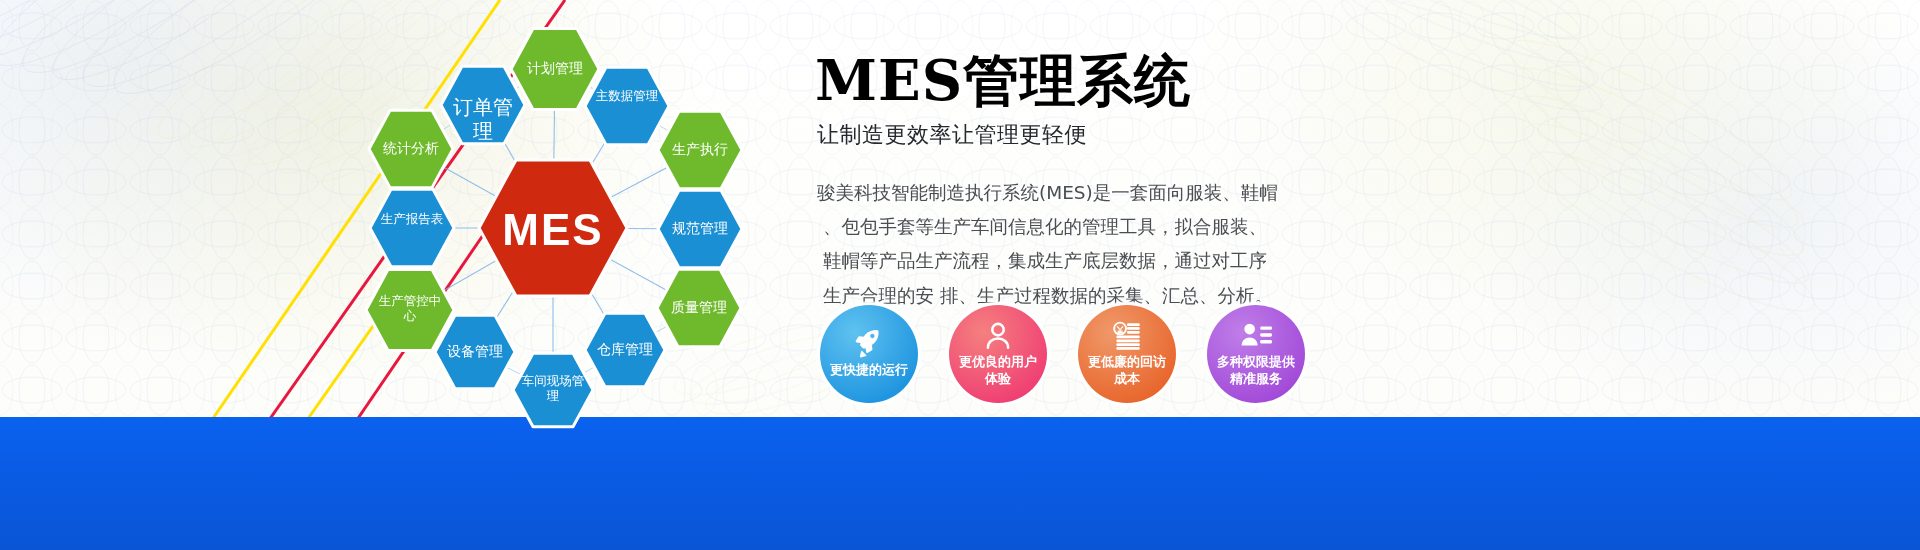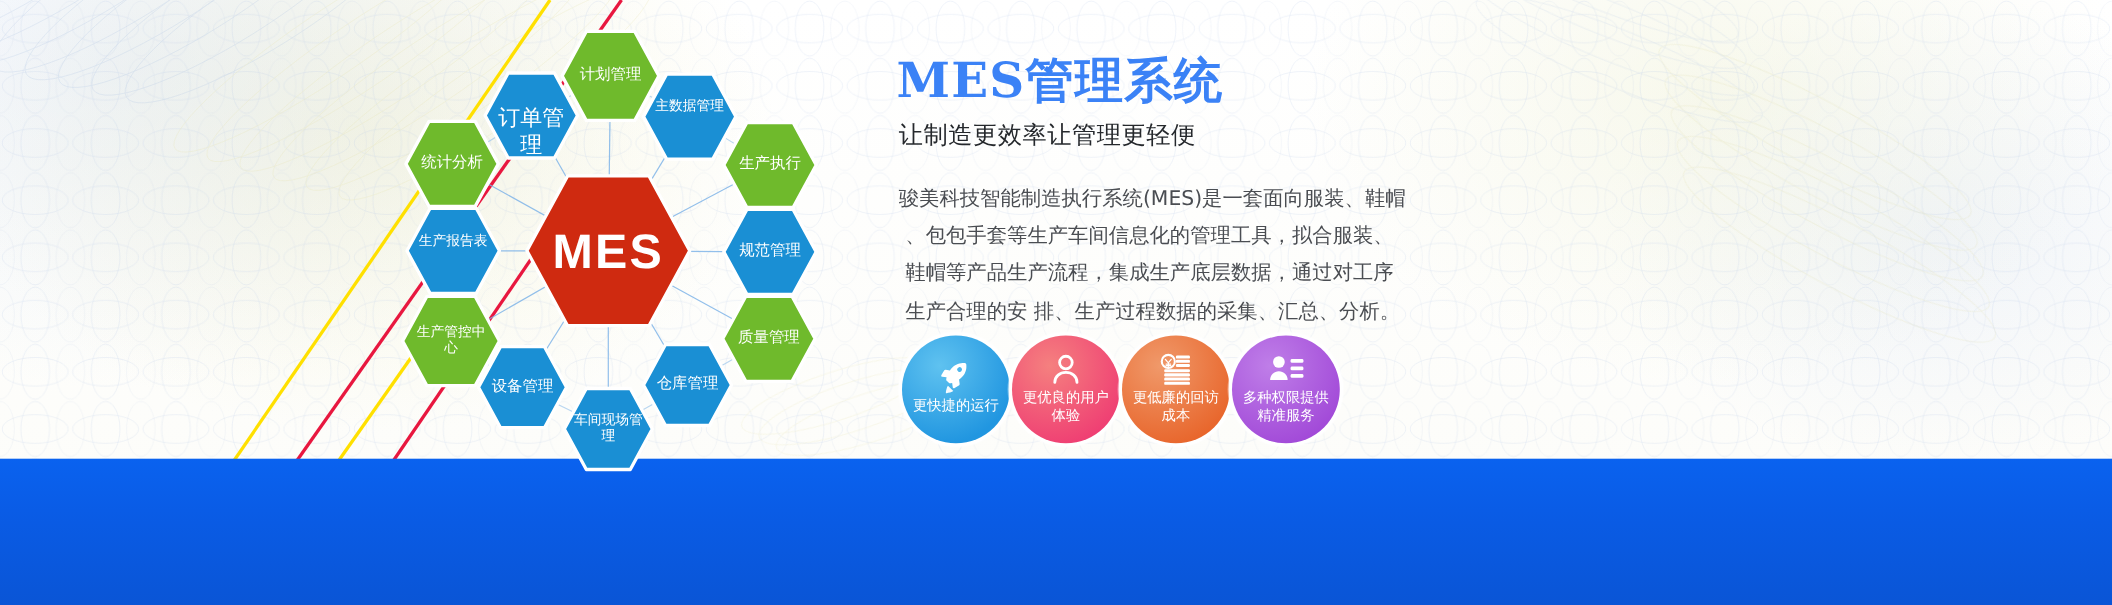--- a/index.html
+++ b/index.html
@@ -25,31 +25,31 @@
 
   
   .hexwrap{position:absolute;left:340px;top:16px;width:450px;height:420px;}
   .hexwrap svg{position:absolute;left:0;top:0;}
   .hexlabel{position:absolute;color:#ffffff;text-align:center;line-height:1.18;
      font-family:"DejaVu Sans","Liberation Sans",sans-serif;pointer-events:none;}
 
   
   .right{position:absolute;left:815px;top:52px;width:1000px;}
   .title{font-family:"DejaVu Serif","Liberation Serif",serif;font-weight:bold;
-     font-size:44px;color:#3b82f6;letter-spacing:1px;line-height:1;margin:0;}
+     font-size:56px;color:#000000;letter-spacing:1px;line-height:1;margin:0;}
   .subtitle{font-size:22px;color:#25282c;margin:12px 0 0 2px;letter-spacing:.5px;
      font-family:"DejaVu Sans","Liberation Sans",sans-serif;}
   .para{margin:26px 0 0 2px;width:450px;font-size:18.5px;line-height:1.85;color:#4a4d52;
      font-family:"DejaVu Sans","Liberation Sans",sans-serif;text-align:justify;}
   .para span{display:block;white-space:nowrap;}
   .para span:nth-child(2),.para span:nth-child(3){text-indent:0;}
   .para span:nth-child(n+2){padding-left:6px;}
 
   
-  .badges{position:absolute;left:820px;top:305px;display:flex;gap:2px;}
+  .badges{position:absolute;left:820px;top:305px;display:flex;gap:31px;font-weight:bold;}
   .badge{position:relative;width:98px;height:98px;border-radius:50%;
      display:flex;flex-direction:column;align-items:center;justify-content:center;
      box-shadow:0 0 0 3px rgba(255,255,255,.92), 0 0 0 4px rgba(255,255,255,.45);}
   .badge .bico{width:34px;height:34px;margin-top:-2px;margin-bottom:1px;}
   .badge .btxt{color:#fff;font-size:13px;line-height:1.25;text-align:center;width:90px;
      font-family:"DejaVu Sans","Liberation Sans",sans-serif;}
   .badge.b1{background:radial-gradient(circle at 35% 28%, #5fc2f0, #2196e0 75%);}
   .badge.b2{background:radial-gradient(circle at 35% 28%, #f5807f, #ef3f73 78%);}
   .badge.b3{background:radial-gradient(circle at 35% 28%, #f0996a, #e8662c 78%);}
   .badge.b4{background:radial-gradient(circle at 35% 28%, #bf7ee8, #a24ad8 78%);}

